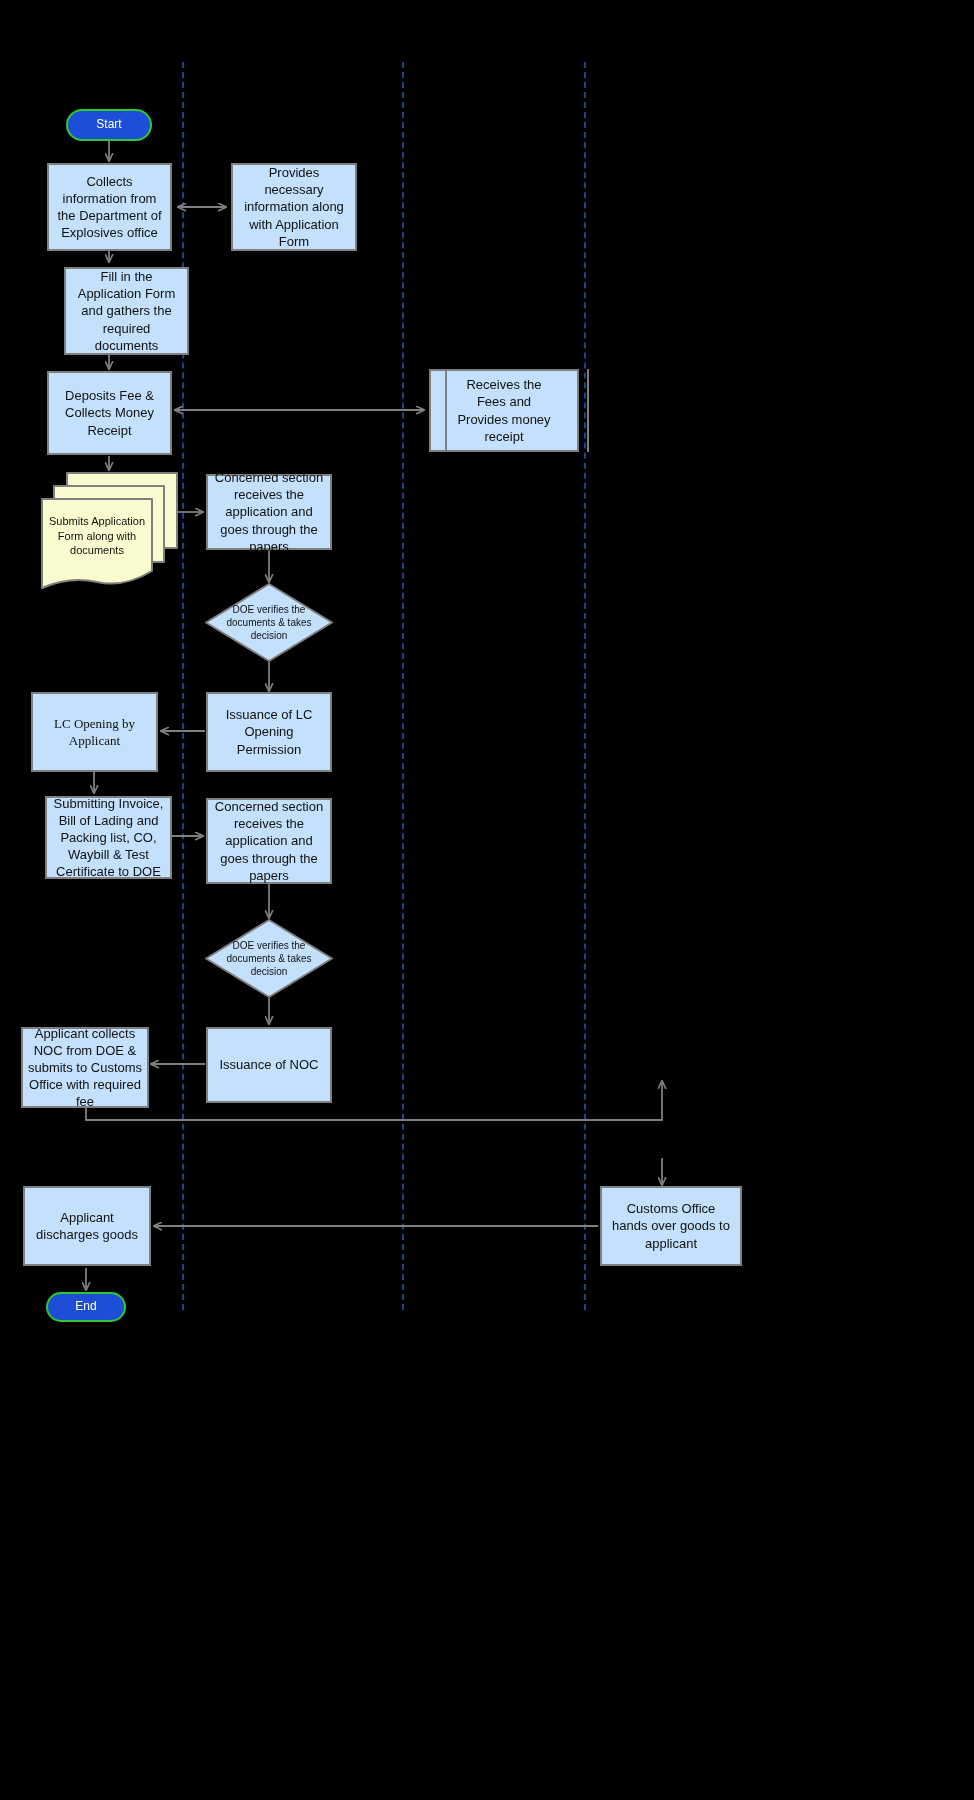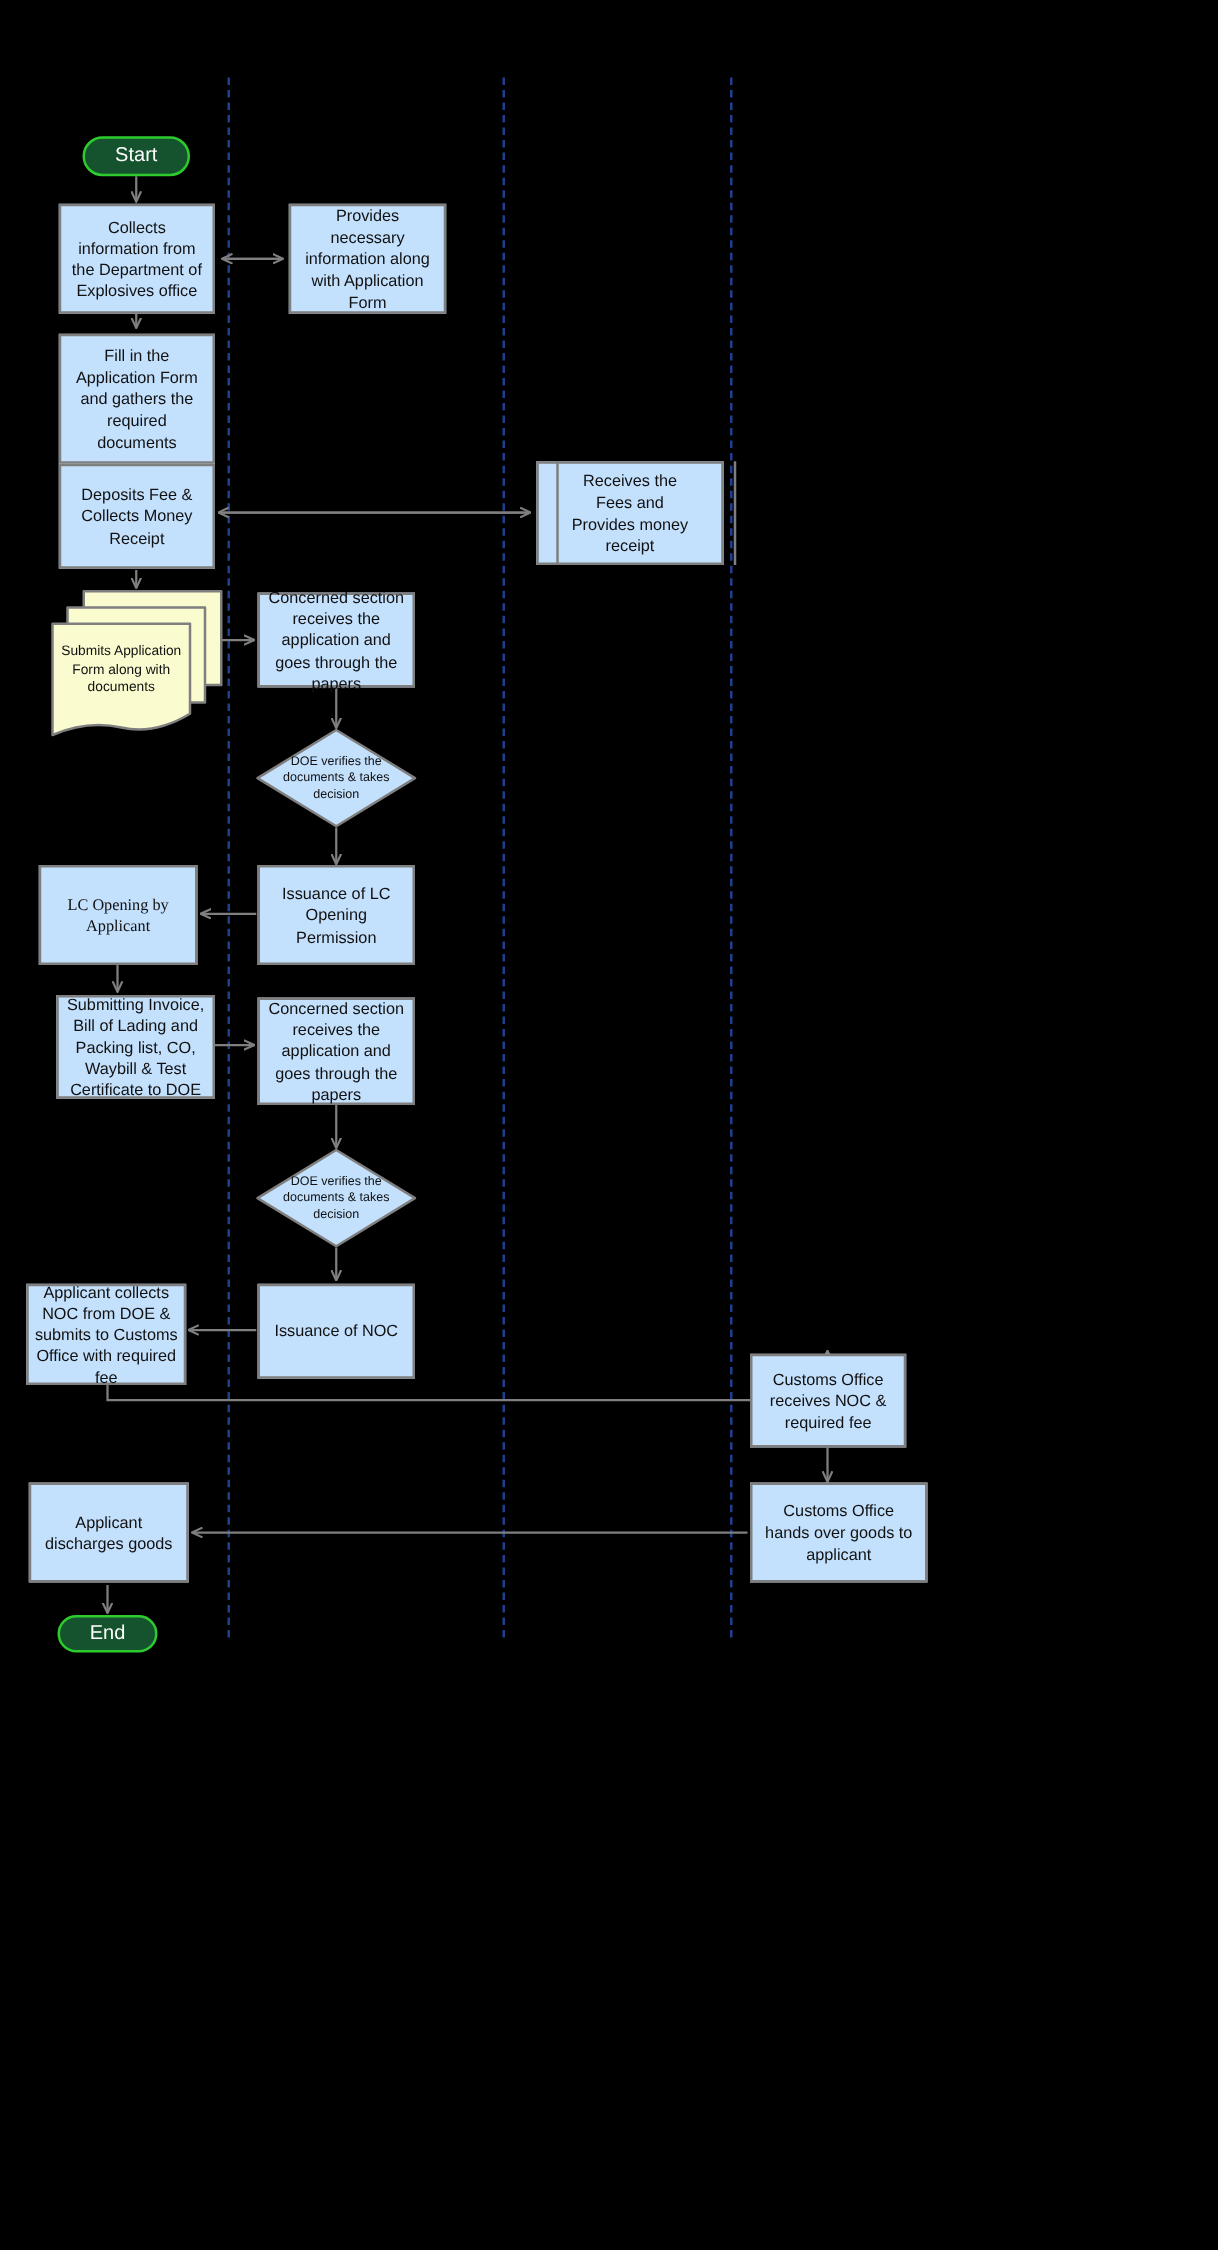--- a/index.html
+++ b/index.html
@@ -1,21 +1,21 @@
 <!DOCTYPE html>
 <html><head>
 <meta charset="utf-8">
 <style>
   html,body{margin:0;padding:0;background:#000;}
   body{width:974px;height:1800px;position:relative;font-family:"Liberation Sans",sans-serif;}
   #canvas{position:absolute;inset:0;width:974px;height:1800px;}
   .lane{position:absolute;top:62px;width:0;border-left:2px dashed #1f3f8f;height:1248px;}
   .node{position:absolute;box-sizing:border-box;display:flex;align-items:center;justify-content:center;text-align:center;color:#111;font-size:13px;line-height:1.32;}
   .proc{background:#c3e0fd;border:2px solid #7f7f7f;padding:2px 6px;}
-  .term{background:#14532d;border:2px solid #2ecb2e;border-radius:16px;color:#fff;font-size:16px;}
+  .term{background:#1d4ed8;border:2px solid #2ecb2e;border-radius:16px;color:#fff;font-size:12px;}
   .diamond-wrap{position:absolute;}
   .diamond-wrap svg{position:absolute;left:0;top:0;}
   .diamond-txt{position:absolute;inset:0;display:flex;align-items:center;justify-content:center;text-align:center;font-size:10px;line-height:1.32;color:#111;padding:0 18px;box-sizing:border-box;}
   .predef{position:absolute;}
   .predef .bar{position:absolute;top:0;bottom:0;width:2px;background:#7f7f7f;}
   .doc-wrap{position:absolute;}
   .doc-txt{position:absolute;display:flex;align-items:center;justify-content:center;text-align:center;font-size:11px;line-height:1.32;color:#111;}
   svg.edges{position:absolute;left:0;top:0;width:974px;height:1800px;overflow:visible;}
 </style>
 </head>
@@ -79,21 +79,21 @@
       <line x1="86" y1="1268" x2="86" y2="1290" marker-end="url(#ah)"></line>
     </g>
   </svg>
 
   <div class="node term" style="left:66px;top:109px;width:86px;height:32px;">Start</div>
 
   <div class="node proc" style="left:47px;top:163px;width:125px;height:88px;">Collects information from the Department of Explosives office</div>
 
   <div class="node proc" style="left:231px;top:163px;width:126px;height:88px;">Provides necessary information along with Application Form</div>
 
-  <div class="node proc" style="left:47px;top:267px;width:125px;height:104px;">Fill in the Application Form and gathers the required documents</div>
+  <div class="node proc" style="left:64px;top:267px;width:125px;height:88px;">Fill in the Application Form and gathers the required documents</div>
 
   <div class="node proc" style="left:47px;top:371px;width:125px;height:84px;">Deposits Fee &amp; Collects Money Receipt</div>
 
   <div class="predef" style="left:429px;top:369px;width:176px;height:83px;">
     <div class="node proc" style="left:0;top:0;width:150px;height:83px;padding:2px 20px;">Receives the Fees and Provides  money receipt</div>
     <div class="bar" style="left:16px;"></div>
     <div class="bar" style="right:16px;"></div>
   </div>
 
   <div class="doc-wrap" style="left:40px;top:470px;width:140px;height:125px;">
@@ -126,21 +126,20 @@
     <svg width="130" height="81" viewBox="0 0 130 81">
       <polygon points="65,2 128,40.5 65,79 2,40.5" fill="#c3e0fd" stroke="#7f7f7f" stroke-width="2" stroke-linejoin="round"></polygon>
     </svg>
     <div class="diamond-txt">DOE verifies the documents &amp; takes decision</div>
   </div>
 
   <div class="node proc" style="left:21px;top:1027px;width:128px;height:81px;padding:2px 3px;">Applicant collects NOC from DOE &amp; submits to Customs Office with required fee</div>
 
   <div class="node proc" style="left:206px;top:1027px;width:126px;height:76px;">Issuance of NOC</div>
 
-  <div class="node proc" style="left:600px;top:1083px;width:125px;height:75px;">Customs Office receives NOC &amp; required fee</div>
 
   <div class="node proc" style="left:23px;top:1186px;width:128px;height:80px;">Applicant discharges goods</div>
 
   <div class="node proc" style="left:600px;top:1186px;width:142px;height:80px;">Customs Office  hands over goods to applicant</div>
 
   <div class="node term" style="left:46px;top:1292px;width:80px;height:30px;">End</div>
 
 </div>
 
 </body></html>

